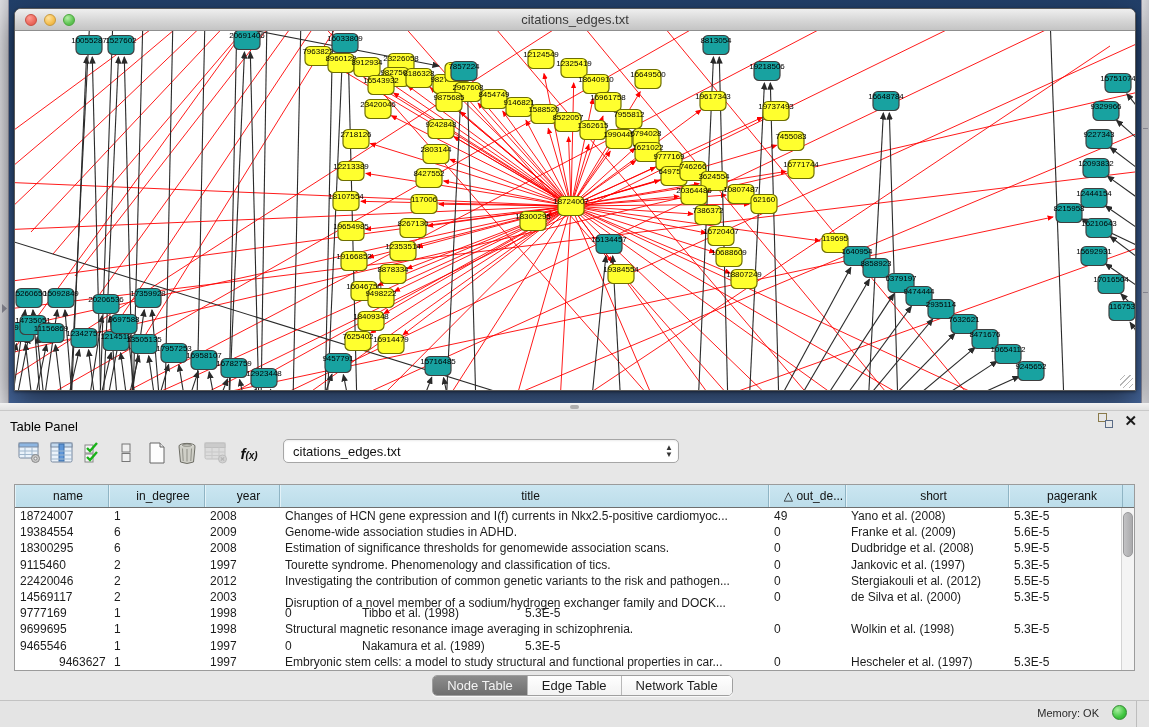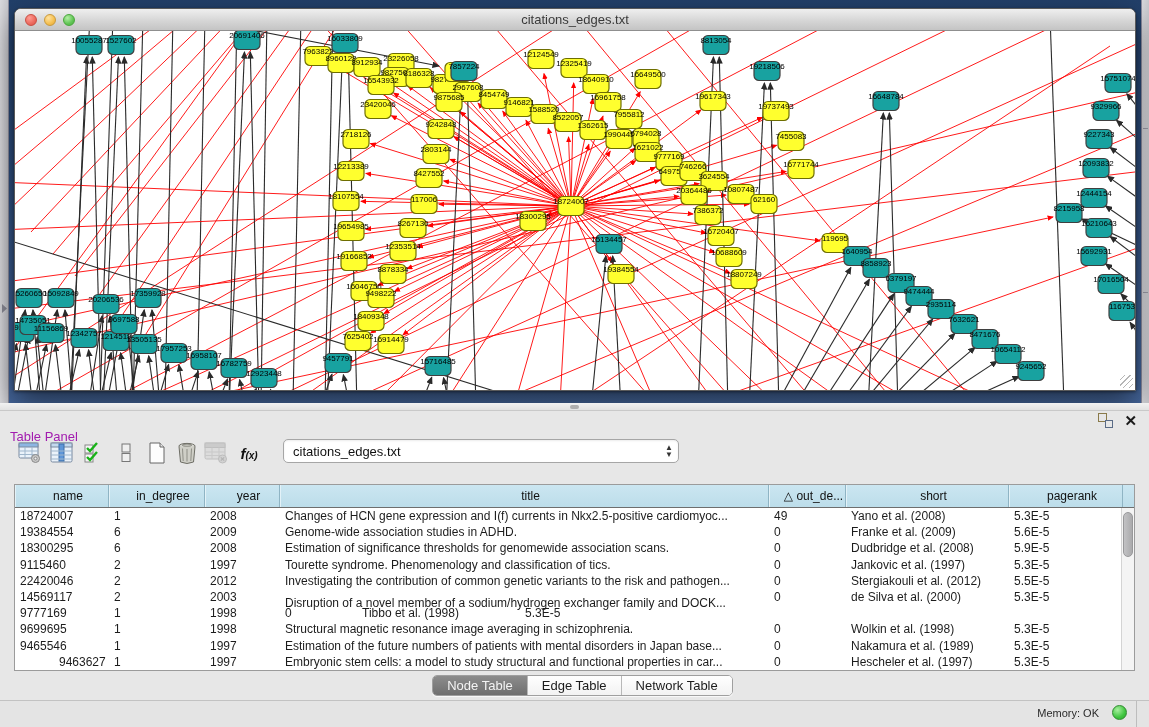--- a/index.html
+++ b/index.html
@@ -36,21 +36,21 @@
 
   
   .splitter { position:absolute; left:0; top:403px; width:1149px; height:8px;
     background:linear-gradient(180deg,#F2F2F2,#E2E2E2); border-bottom:1px solid #C9C9C9; }
   .splitter .knob { position:absolute; left:570px; top:2px; width:9px; height:4px;
     background:#AEAEae; border-radius:2px; }
 
   
   .panel { position:absolute; left:0; top:411px; width:1149px; height:289px; background:#E7E7E7; }
   .panel-header { position:relative; height:21px; background:#E7E7E7; }
-  .panel-title { position:absolute; left:10px; top:18px; font-size:13px; color:#a21caf; }
+  .panel-title { position:absolute; left:10px; top:8px; font-size:13px; color:#000000; }
   .ph-icons { position:absolute; right:12px; top:2px; display:flex; gap:11px; align-items:center; }
   .float-icon { position:relative; width:15px; height:15px; }
   .float-icon .sq1 { position:absolute; left:0; top:0; width:9px; height:9px; border:1.4px solid #8A7A4A; }
   .float-icon .sq2 { position:absolute; right:0; bottom:0; width:8px; height:8px; border:1.4px solid #5A6B86; background:#E7E7E7; }
   .close-x { font-size:15px; font-weight:bold; color:#1A1A1A; line-height:15px; cursor:default; }
 
   .toolbar { position:relative; height:51px; }
   .tb-btn { position:absolute; top:8px; width:26px; height:26px; display:flex; align-items:center; justify-content:center; }
   .fx { font-size:15px; font-style:italic; font-weight:bold; color:#111; }
   .fx small { font-size:10px; }
@@ -697,21 +697,20 @@
             <div class="td" style="width: 75px;">1998</div>
             <div class="td" style="width: 489px;">Structural magnetic resonance image averaging in schizophrenia.</div>
             <div class="td" style="width: 77px;">0</div>
             <div class="td" style="width: 163px;">Wolkin et al. (1998)</div>
             <div class="td" style="width: 114px;">5.3E-5</div>
           </div>
           <div class="tr">
             <div class="td" style="width: 94px;">9465546</div>
             <div class="td" style="width: 96px;">1</div>
             <div class="td" style="width: 75px;">1997</div>
-            <div class="td" style="width: 489px;">Estimation of the future numbers of patients with mental disorders in Japan base...</div>
             <div class="td" style="width: 77px;">0</div>
             <div class="td" style="width: 163px;">Nakamura et al. (1989)</div>
             <div class="td" style="width: 114px;">5.3E-5</div>
           </div>
           <div class="tr">
             <div class="td" style="width: 94px; padding-left: 44px;">9463627</div>
             <div class="td" style="width: 96px;">1</div>
             <div class="td" style="width: 75px;">1997</div>
             <div class="td" style="width: 489px;">Embryonic stem cells: a model to study structural and functional properties in car...</div>
             <div class="td" style="width: 77px;">0</div>

